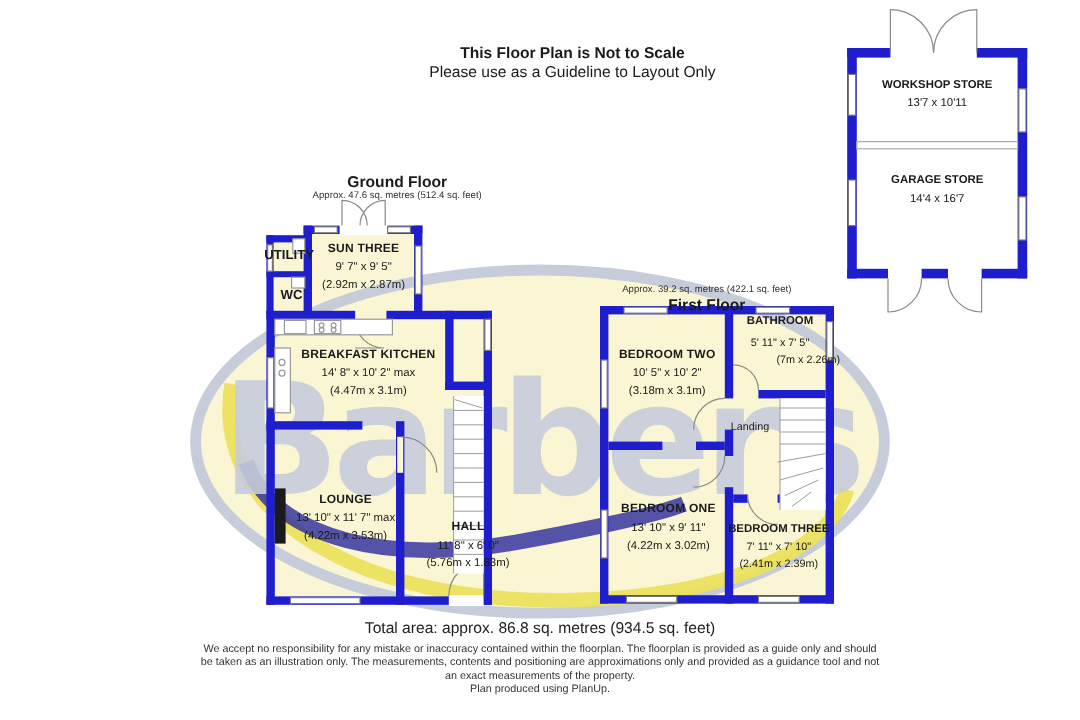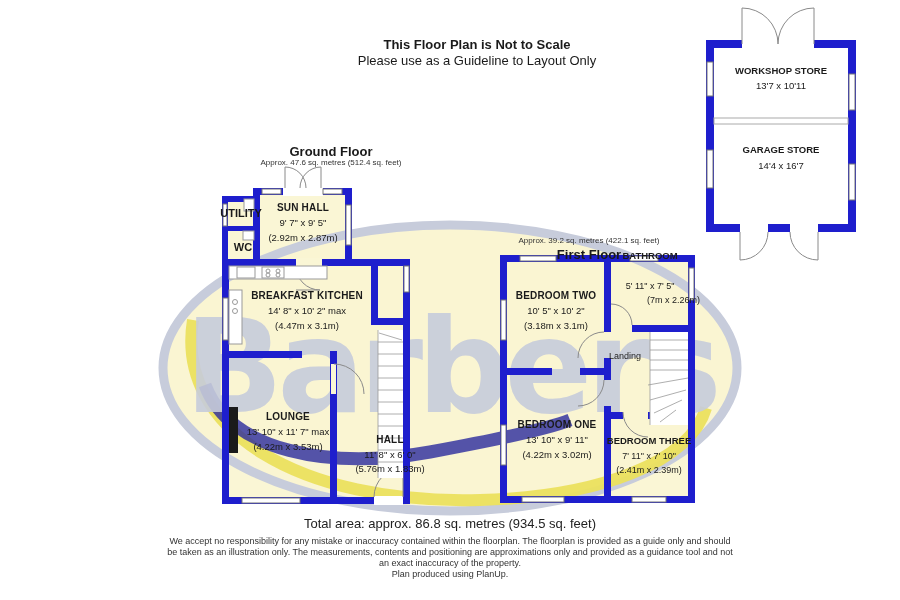--- a/index.html
+++ b/index.html
@@ -206,41 +206,41 @@
 
 <div class="lbl f13b" style="left:331px;top:151px;">Ground Floor</div>
 <div class="lbl f8" style="left:331px;top:163px;">Approx. 47.6 sq. metres (512.4 sq. feet)</div>
 
 <div class="lbl f13b" style="left:589px;top:229px;margin-top:25px;">First Floor</div>
 <div class="lbl f8" style="left:589px;top:241px;">Approx. 39.2 sq. metres (422.1 sq. feet)</div>
 
 <div class="lbl tiny" style="left:241px;top:213px;">UTILITY</div>
 <div class="lbl tiny" style="left:243px;top:247px;">WC</div>
 
-<div class="lbl rname" style="left:303px;top:208px;">SUN HALL</div>
+<div class="lbl rname" style="left:303px;top:208px;">SUN THREE</div>
 <div class="lbl rdim" style="left:303px;top:223px;">9' 7" x 9' 5"</div>
 <div class="lbl rdim" style="left:303px;top:238px;">(2.92m x 2.87m)</div>
 
 <div class="lbl rname" style="left:307px;top:296px;">BREAKFAST KITCHEN</div>
 <div class="lbl rdim" style="left:307px;top:311px;">14' 8" x 10' 2" max</div>
 <div class="lbl rdim" style="left:307px;top:326px;">(4.47m x 3.1m)</div>
 
 <div class="lbl rname" style="left:288px;top:417px;">LOUNGE</div>
 <div class="lbl rdim" style="left:288px;top:432px;">13' 10" x 11' 7" max</div>
 <div class="lbl rdim" style="left:288px;top:447px;">(4.22m x 3.53m)</div>
 
 <div class="lbl rname" style="left:390px;top:440px;text-align:right;">HALL</div>
 <div class="lbl rdim" style="left:390px;top:455px;">11' 8" x 6' 0"</div>
 <div class="lbl rdim" style="left:390px;top:469px;">(5.76m x 1.83m)</div>
 
 <div class="lbl rname" style="left:556px;top:296px;">BEDROOM TWO</div>
 <div class="lbl rdim" style="left:556px;top:311px;">10' 5" x 10' 2"</div>
 <div class="lbl rdim" style="left:556px;top:326px;">(3.18m x 3.1m)</div>
 
-<div class="lbl rnameS" style="left:650px;top:256px;text-align:right;">BATHROOM</div>
+<div class="lbl rnameS" style="left:650px;top:268px;text-align:right;">BATHROOM</div>
 <div class="lbl rdimS" style="left:650px;top:286px;">5' 11" x 7' 5"</div>
 <div class="lbl rdimS" style="left:657px;top:300px;padding-left:33px;">(7m x 2.26m)</div>
 
 <div class="lbl landing" style="left:625px;top:356px;">Landing</div>
 
 <div class="lbl rname" style="left:557px;top:425px;">BEDROOM ONE</div>
 <div class="lbl rdim" style="left:557px;top:440px;">13' 10" x 9' 11"</div>
 <div class="lbl rdim" style="left:557px;top:455px;">(4.22m x 3.02m)</div>
 
 <div class="lbl rnameS" style="left:649px;top:441px;">BEDROOM THREE</div>
@@ -248,16 +248,16 @@
 <div class="lbl rdimS" style="left:649px;top:470px;">(2.41m x 2.39m)</div>
 
 <div class="lbl rnameS" style="left:781px;top:71px;">WORKSHOP STORE</div>
 <div class="lbl rdim" style="left:781px;top:86px;">13'7 x 10'11</div>
 <div class="lbl rnameS" style="left:781px;top:150px;">GARAGE STORE</div>
 <div class="lbl rdim" style="left:781px;top:166px;">14'4 x 16'7</div>
 
 <div class="lbl total" style="left:450px;top:523px;">Total area: approx. 86.8 sq. metres (934.5 sq. feet)</div>
 <div class="lbl disc" style="left:450px;top:541px;">We accept no responsibility for any mistake or inaccuracy contained within the floorplan. The floorplan is provided as a guide only and should</div>
 <div class="lbl disc" style="left:450px;top:552px;">be taken as an illustration only. The measurements, contents and positioning are approximations only and provided as a guidance tool and not</div>
-<div class="lbl disc" style="left:450px;top:563px;">an exact inaccuracy of the property.</div>
+<div class="lbl disc" style="left:450px;top:563px;">an exact measurements of the property.</div>
 <div class="lbl disc" style="left:450px;top:574px;">Plan produced using PlanUp.</div>
 
 </div>
 
 </body></html>

